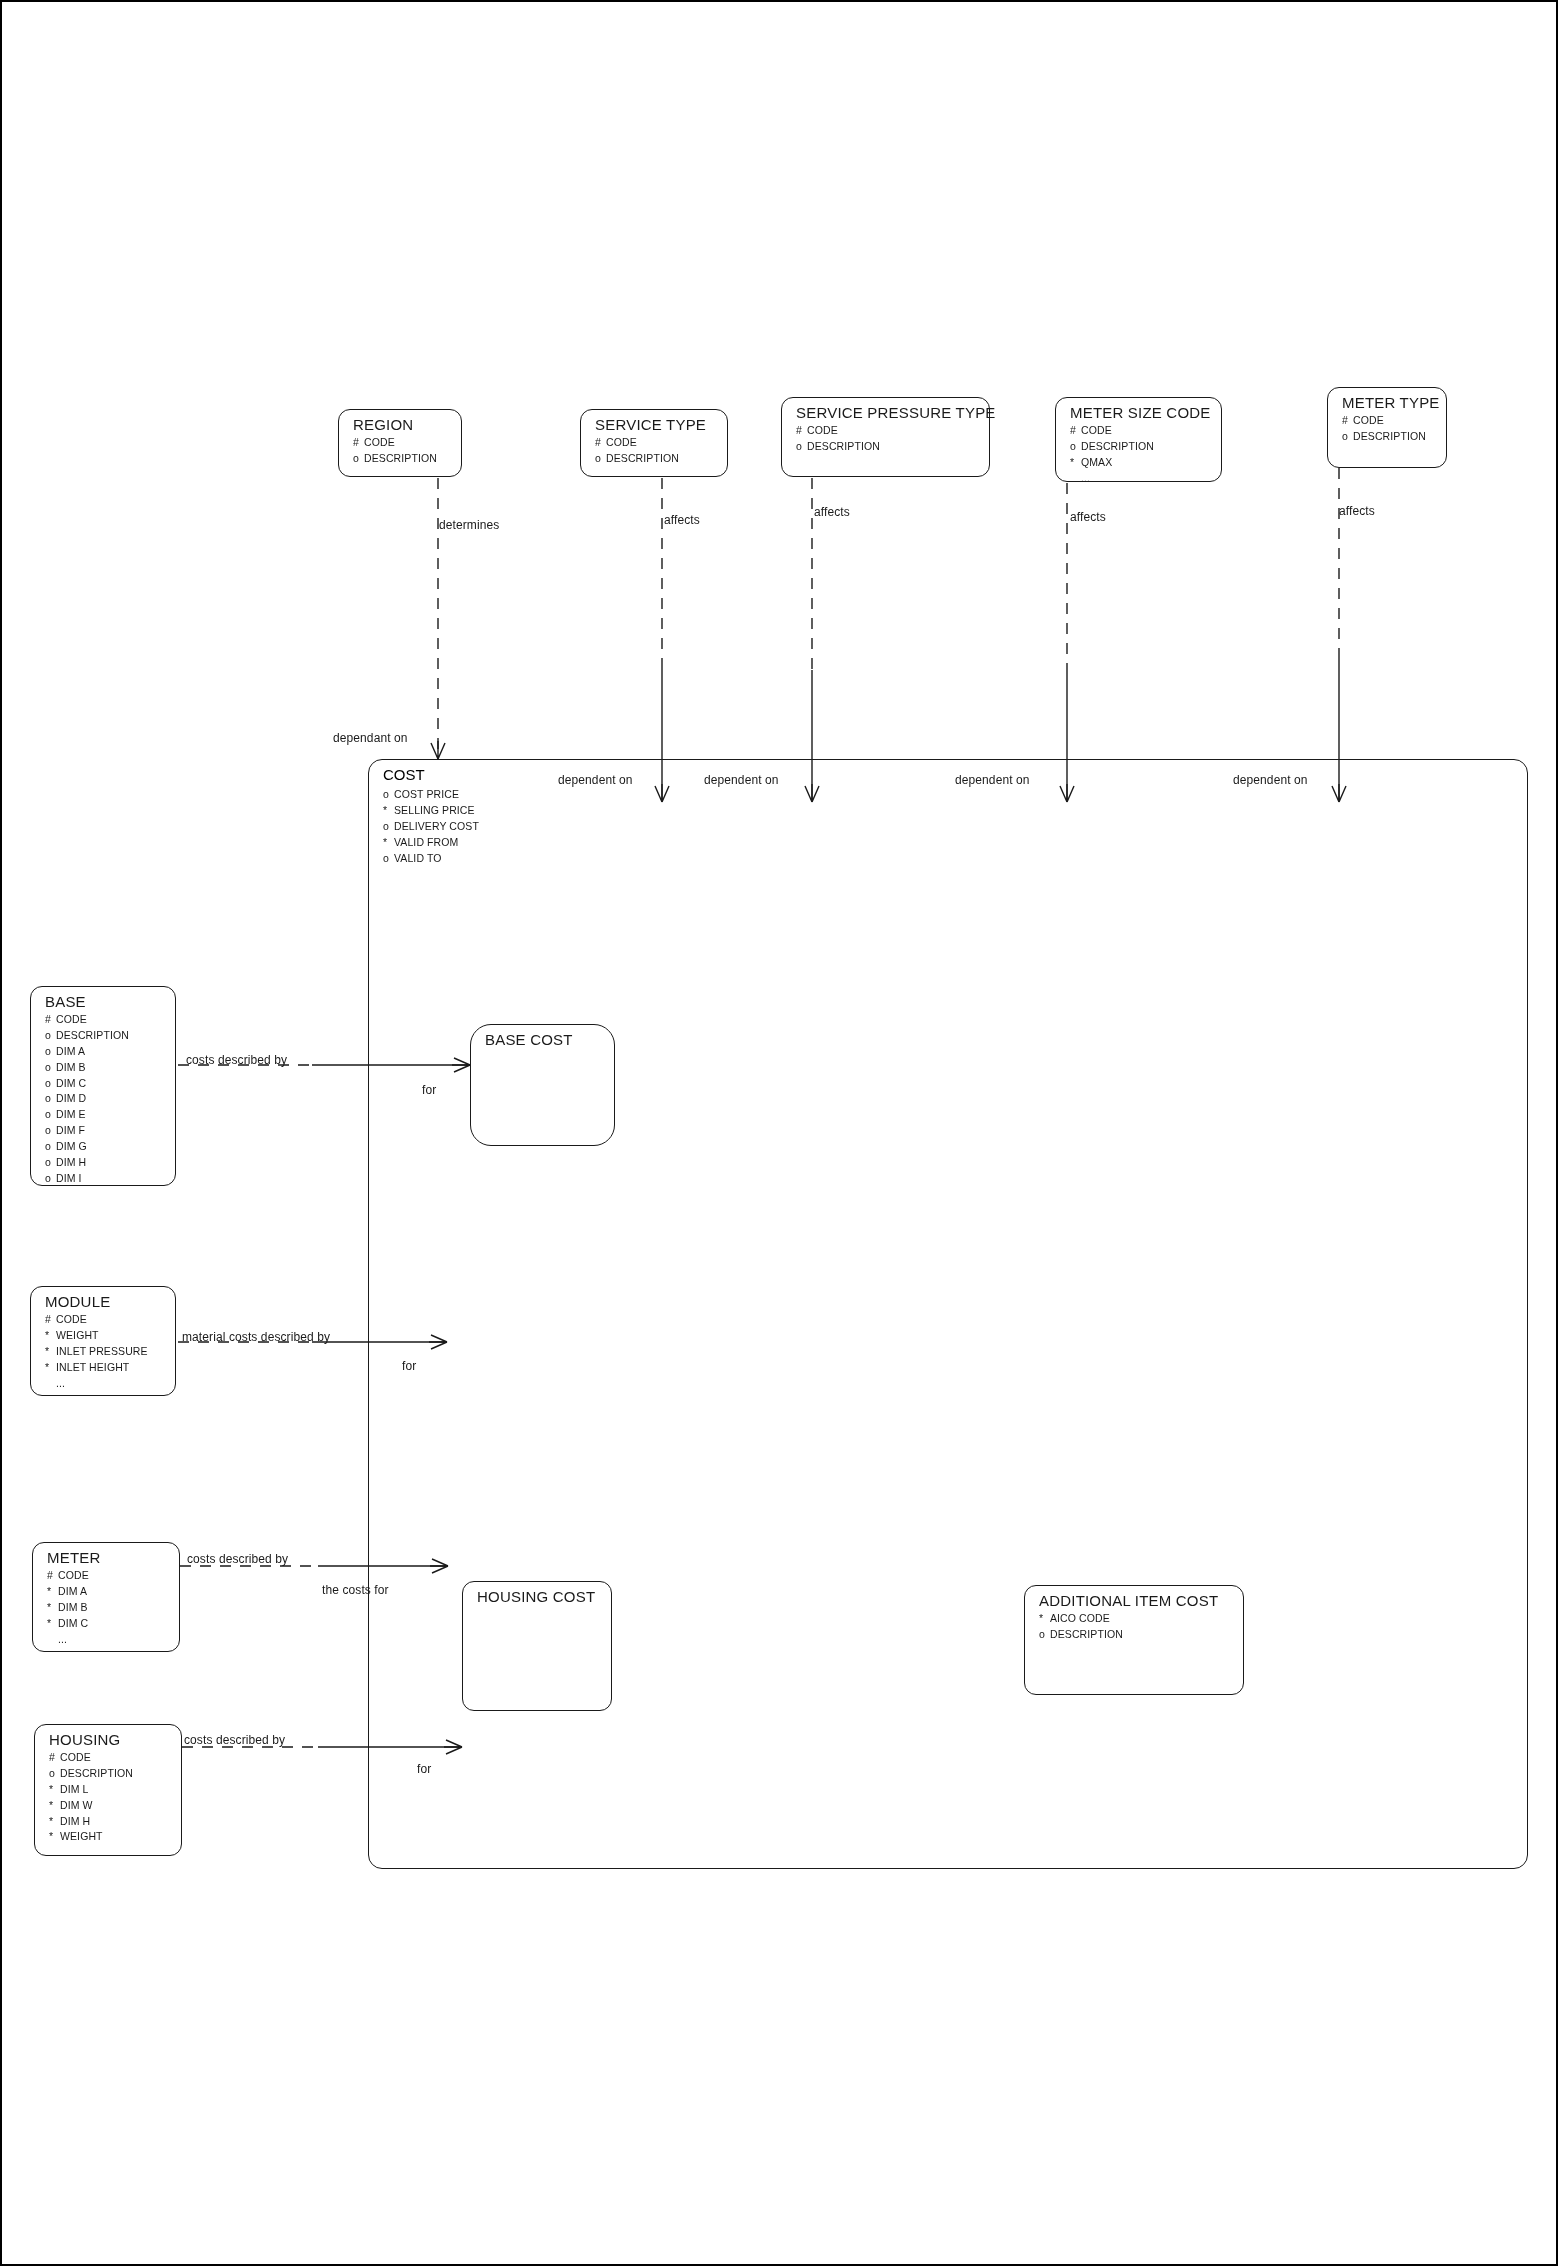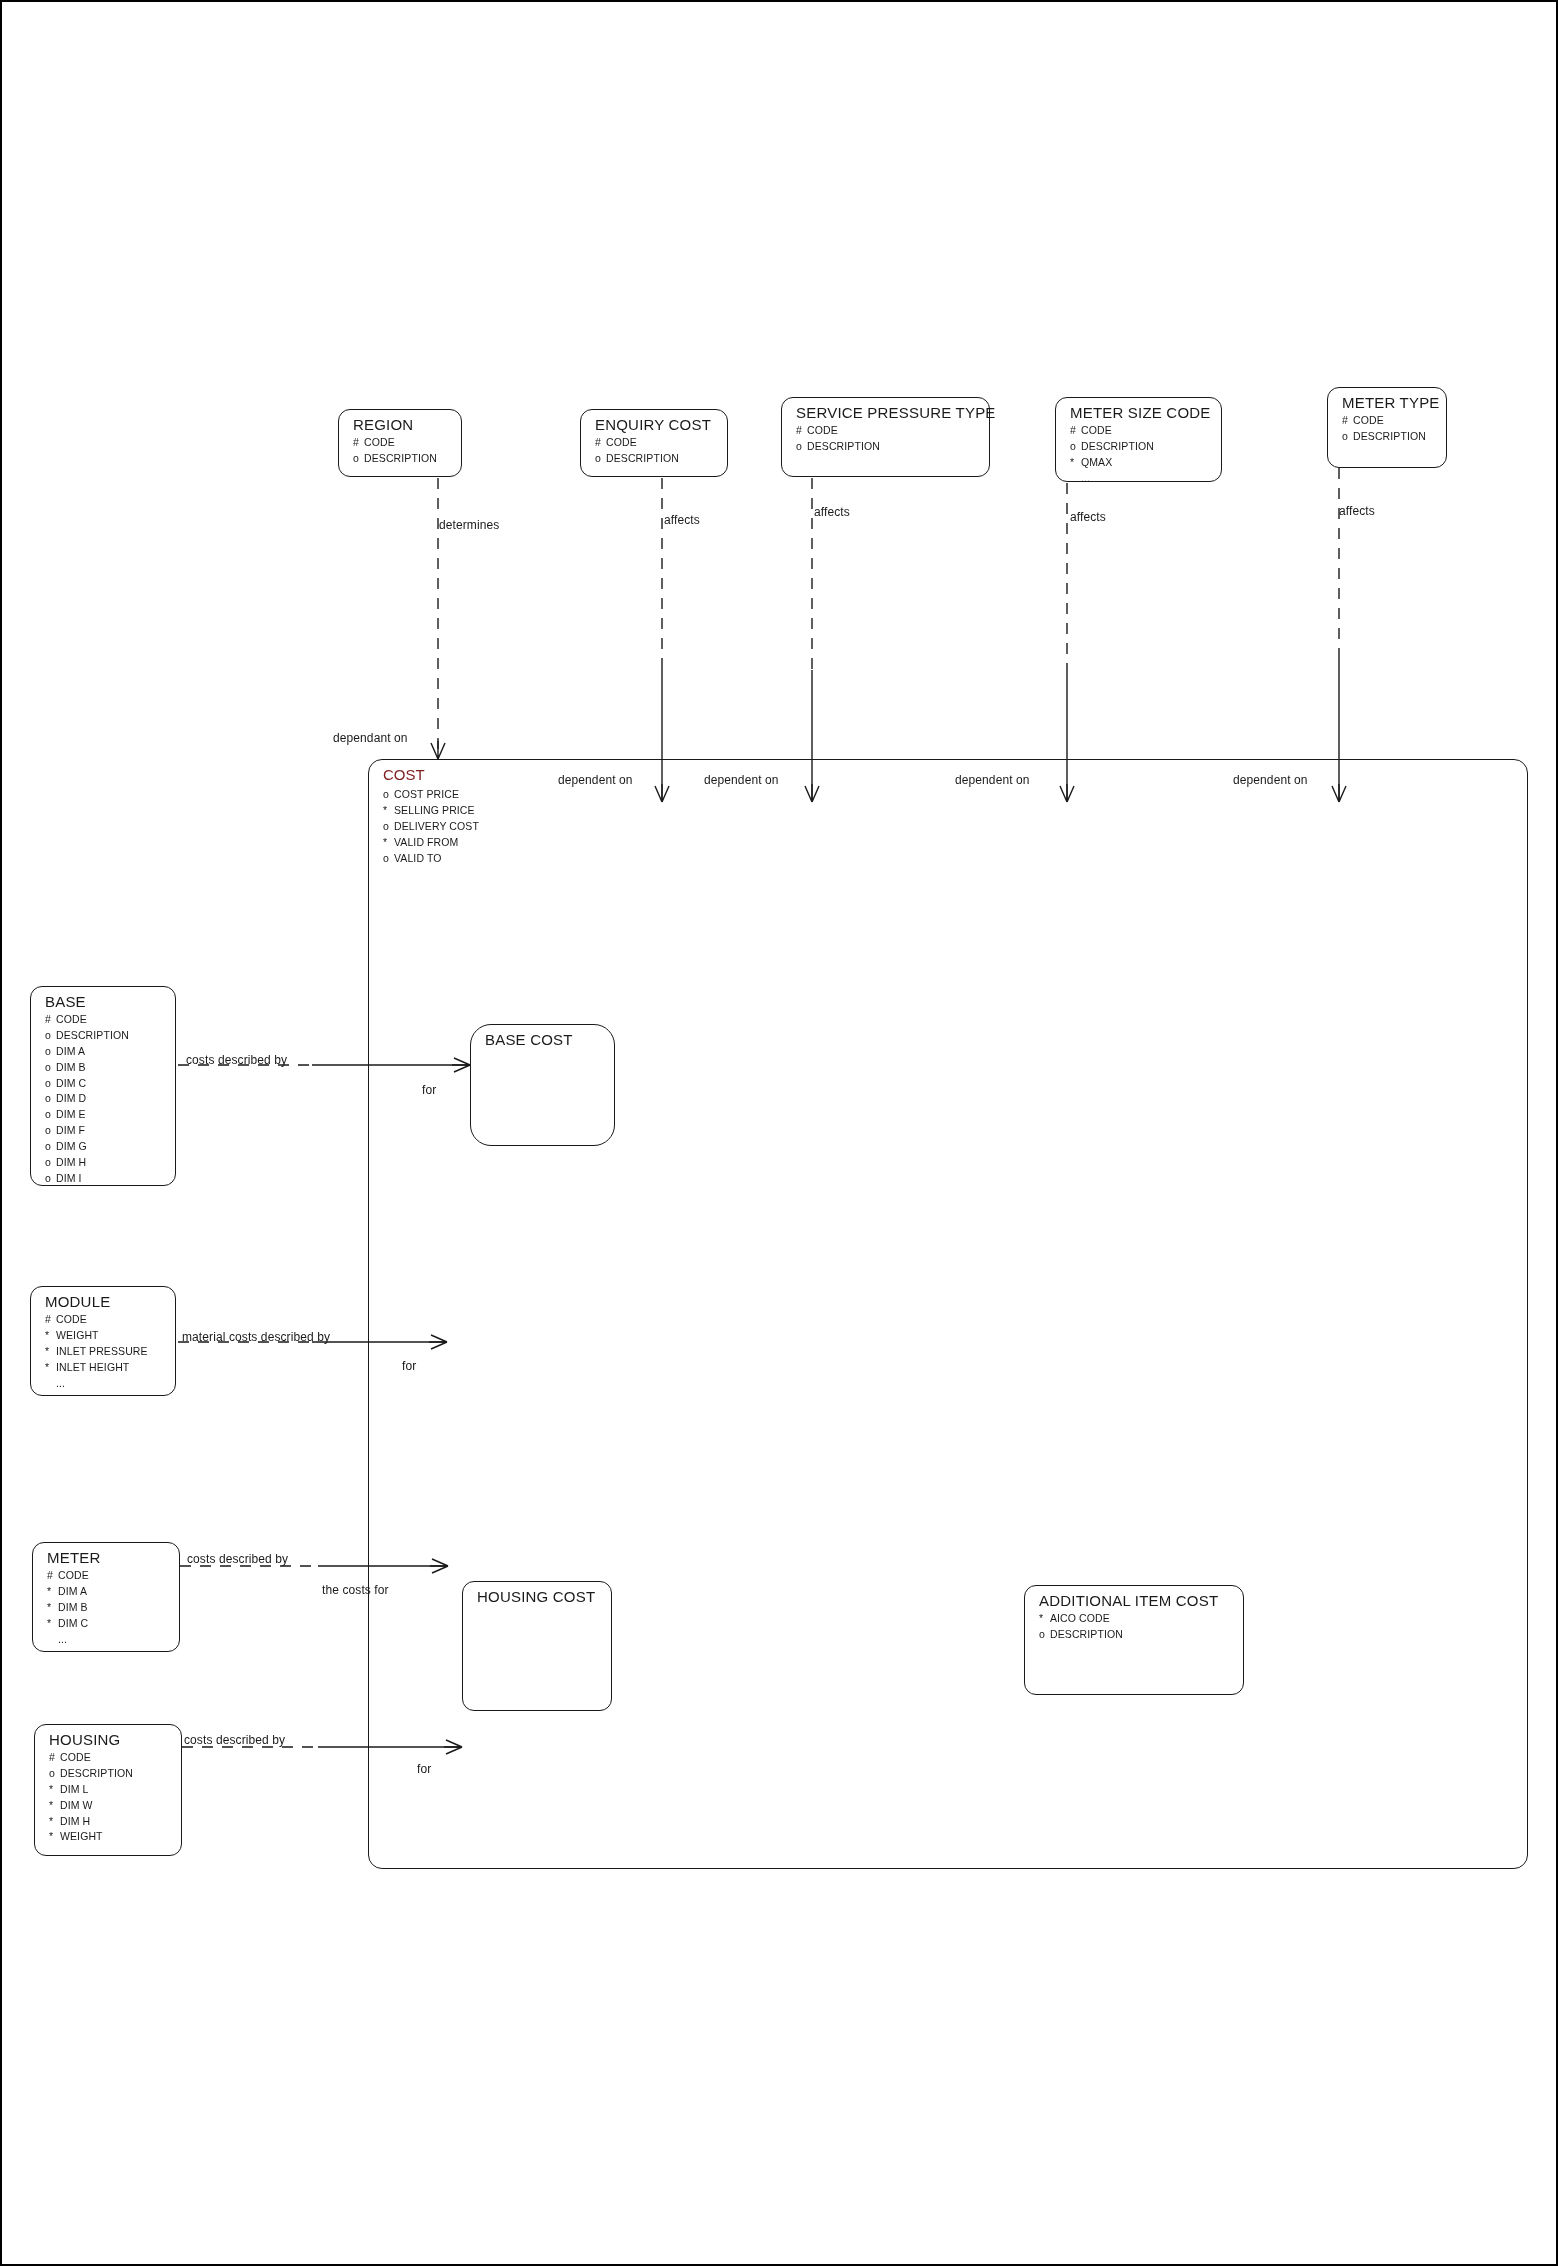--- a/index.html
+++ b/index.html
@@ -40,21 +40,21 @@
   .attr .mk{display:inline-block;width:11px;}
   
   .container-entity{
     position:absolute;
     border:1px solid #1a1a1a;
     border-radius:14px;
     box-sizing:border-box;
   }
   .container-entity > .ent-title{
     position:absolute;left:14px;top:6px;
-    font-size:15px;color:#7f1d1d;white-space:nowrap;
+    font-size:15px;color:#000000;white-space:nowrap;
   }
   .container-entity > .attrs{position:absolute;left:14px;top:26px;}
   
   .rel-label{
     position:absolute;
     font-size:12px;
     color:#1a1a1a;
     white-space:nowrap;
     line-height:1;
     letter-spacing:.1px;
@@ -121,21 +121,21 @@
 
   <div class="entity" style="left:336px;top:407px;width:124px;height:68px;">
     <div class="ent-title">REGION</div>
     <div class="attrs">
       <div class="attr"><span class="mk">#</span><span>CODE</span></div>
       <div class="attr"><span class="mk">o</span><span>DESCRIPTION</span></div>
     </div>
   </div>
 
   <div class="entity" style="left:578px;top:407px;width:148px;height:68px;">
-    <div class="ent-title">ENQUIRY COST</div>
+    <div class="ent-title">SERVICE TYPE</div>
     <div class="attrs">
       <div class="attr"><span class="mk">#</span><span>CODE</span></div>
       <div class="attr"><span class="mk">o</span><span>DESCRIPTION</span></div>
     </div>
   </div>
 
   <div class="entity" style="left:779px;top:395px;width:209px;height:80px;">
     <div class="ent-title">SERVICE PRESSURE TYPE</div>
     <div class="attrs">
       <div class="attr"><span class="mk">#</span><span>CODE</span></div>

